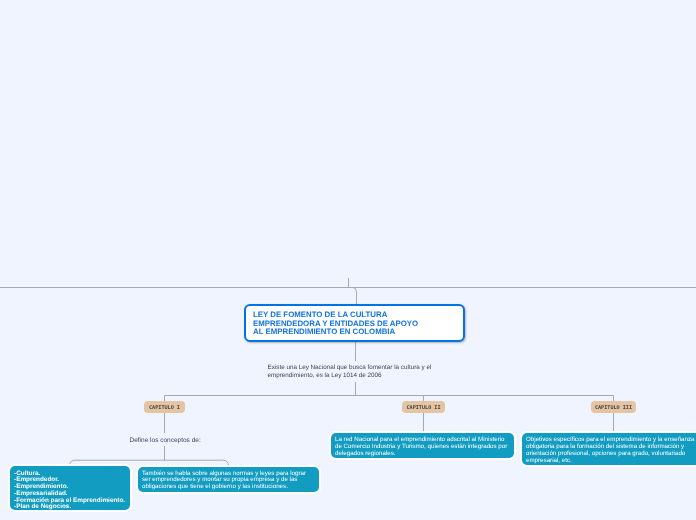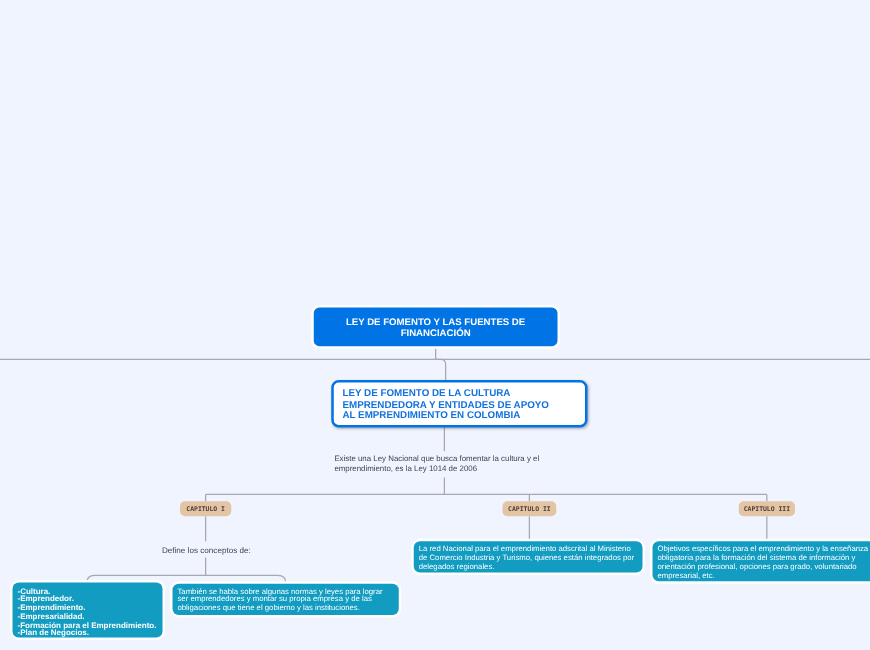--- a/index.html
+++ b/index.html
@@ -8,21 +8,21 @@
        -webkit-font-smoothing:antialiased;text-rendering:geometricPrecision;}
   .canvas{position:absolute;left:0;top:0;width:696px;height:520px;}
   svg.links{position:absolute;left:0;top:0;width:696px;height:520px;overflow:visible;z-index:1;}
   .node{position:absolute;box-sizing:border-box;z-index:2;}
 
   #root{left:249px;top:243.5px;width:199px;height:35.5px;background:#0074e4;
         border:2.2px solid #ffffff;border-radius:6.5px;color:#fff;font-weight:bold;
         font-size:7.7px;display:flex;align-items:center;
         justify-content:center;text-align:center;line-height:9px;padding-top:0.6px;}
 
-  #n2{left:265px;top:304px;width:205px;height:38px;background:#fff;
+  #n2{left:244px;top:304px;width:221px;height:38px;background:#fff;
       border:2px solid #0074e4;border-radius:6px;color:#1272de;font-weight:bold;box-shadow:1px 1px 2px rgba(70,60,50,.35);
       font-size:7.85px;line-height:8.45px;padding:5.4px 4px 5px 7px;white-space:pre-line;}
 
   #n3{left:267.5px;top:363.5px;color:#3b3f55;font-size:6.3px;line-height:8.2px;width:178px;}
 
   .cap{position:absolute;z-index:2;background:#e3c4a5;border-radius:4px;color:#4c4036;
        font-family:"DejaVu Sans Mono",monospace;
        font-size:5.15px;font-weight:bold;text-align:center;
        height:12px;line-height:14px;}
   #cap1{left:144px;top:401px;width:41px;}
@@ -57,23 +57,20 @@
       <path d="M423.5,395.5 V401"></path>
       <path d="M613.5,395.5 V401"></path>
       <path d="M164.5,413 V433"></path>
       <path d="M164.5,446 V460.5"></path>
       <path d="M423.5,413 V433"></path>
       <path d="M613.5,413 V433"></path>
       <path d="M69.5,467 V466 Q69.5,460.2 75.5,460.2 H222.5 Q228.5,460.2 228.5,466 V467"></path>
     </g>
   </svg>
 
-  <div class="node" id="root">
-      <span>LEY DE FOMENTO Y LAS FUENTES DE FINANCIACIÓN</span>
-    </div>
 
   <div class="node" id="n2"><span>LEY DE FOMENTO DE LA CULTURA
 EMPRENDEDORA Y ENTIDADES DE APOYO
 AL EMPRENDIMIENTO EN COLOMBIA</span></div>
 
   <div class="node" id="n3">
     <span>Existe una Ley Nacional que busca fomentar la cultura y el emprendimiento, es la Ley 1014 de 2006</span>
   </div>
 
   <div class="cap" id="cap1">CAPITULO I</div>

